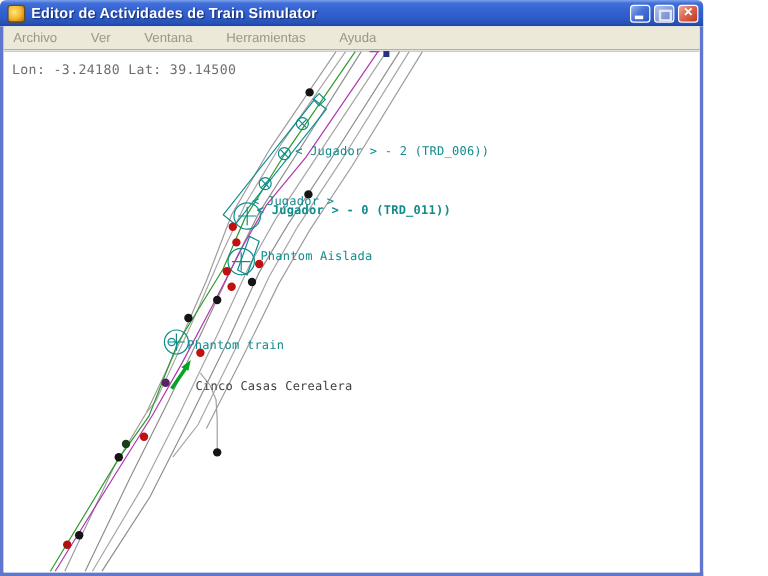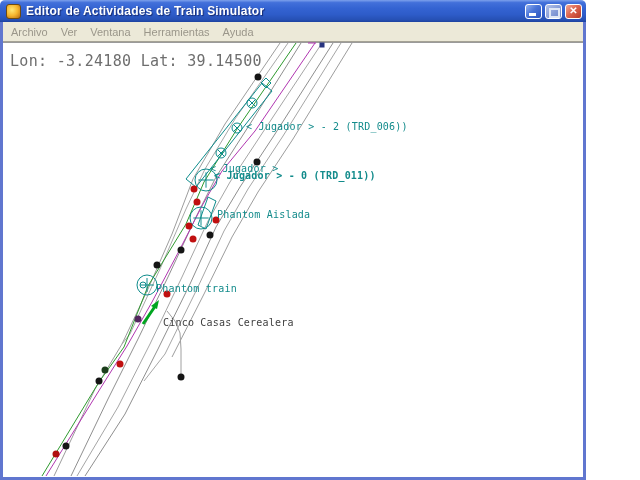--- a/index.html
+++ b/index.html
@@ -18,26 +18,26 @@
     box-sizing:border-box;position:relative;flex:none;}
   .btn-min{background:linear-gradient(135deg,#93b2f0 0%,#4a74d8 45%,#2c55c0 100%);}
   .btn-min::after{content:"";position:absolute;left:3px;bottom:2px;width:7px;height:3px;background:#fff;}
   .btn-max{background:linear-gradient(135deg,#b3c2e8 0%,#8399d6 60%,#6d86cb 100%);}
   .btn-max::after{content:"";position:absolute;left:3px;top:3px;width:7px;height:6px;border:2px solid #dfe6f5;}
   .btn-close{background:linear-gradient(135deg,#f2a795 0%,#dd6650 45%,#b83a26 100%);
     color:#fff;font-size:10px;font-weight:bold;display:flex;align-items:center;justify-content:center;line-height:1;}
   .window-body{position:absolute;top:22px;left:0;right:0;bottom:0;box-sizing:border-box;
     border:3px solid #6076cf;border-top:none;background:#fff;display:flex;flex-direction:column;}
   .menubar{height:19px;background:#ece9d8;border-bottom:1px solid #a5a295;display:flex;
-    align-items:center;gap:13px;padding-left:8px;font-size:11px;color:#9a968a;flex:none;}
+    align-items:center;gap:28px;padding-left:8px;font-size:11px;color:#9a968a;flex:none;}
   .menu-item{white-space:nowrap;}
   .client{position:relative;flex:1;background:#ffffff;overflow:hidden;}
   .map-svg{position:absolute;left:0;top:0;}
   .coords{position:absolute;left:7px;top:10px;font-family:"DejaVu Sans Mono",monospace;
-    font-size:15px;color:#6e6e6e;letter-spacing:.3px;white-space:pre;}
+    font-size:11px;color:#6e6e6e;letter-spacing:.3px;white-space:pre;}
   .map-label{position:absolute;font-family:"DejaVu Sans Mono",monospace;font-size:10px;
     line-height:10px;letter-spacing:.2px;white-space:pre;}
 </style>
 </head>
 <body>
 
 <div class="screen">
   <div class="window">
 
     <div class="titlebar">

